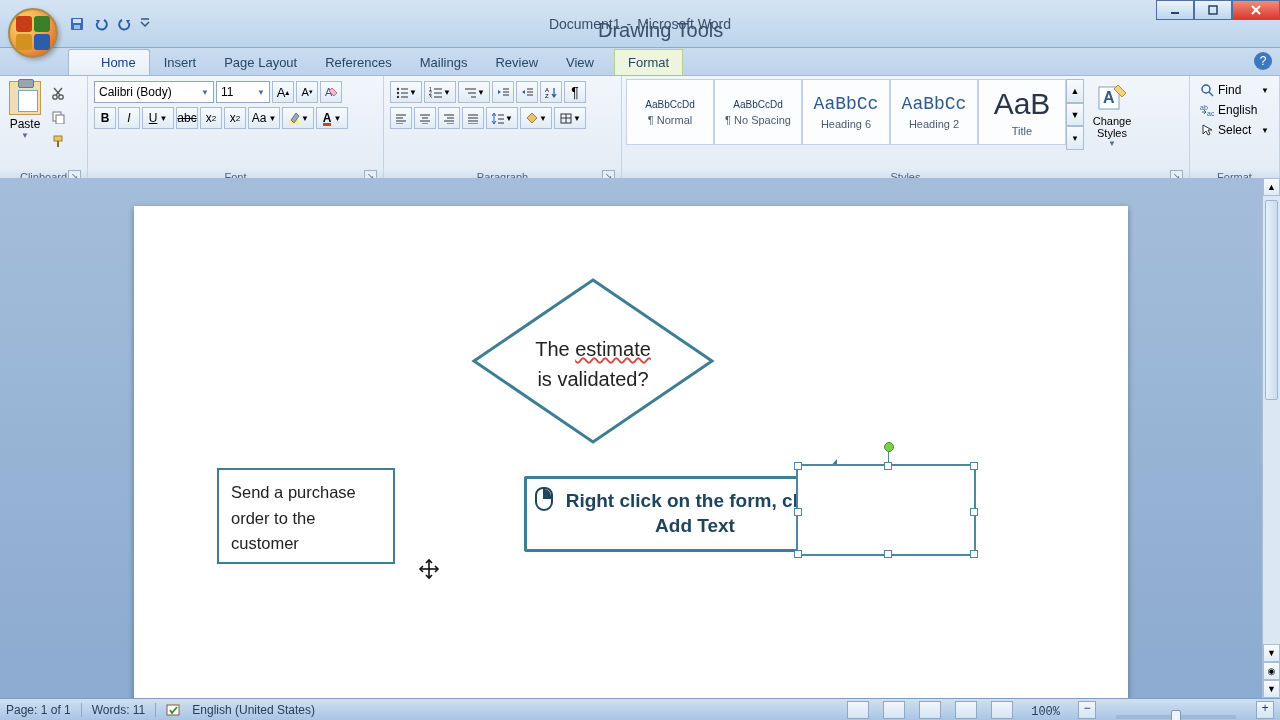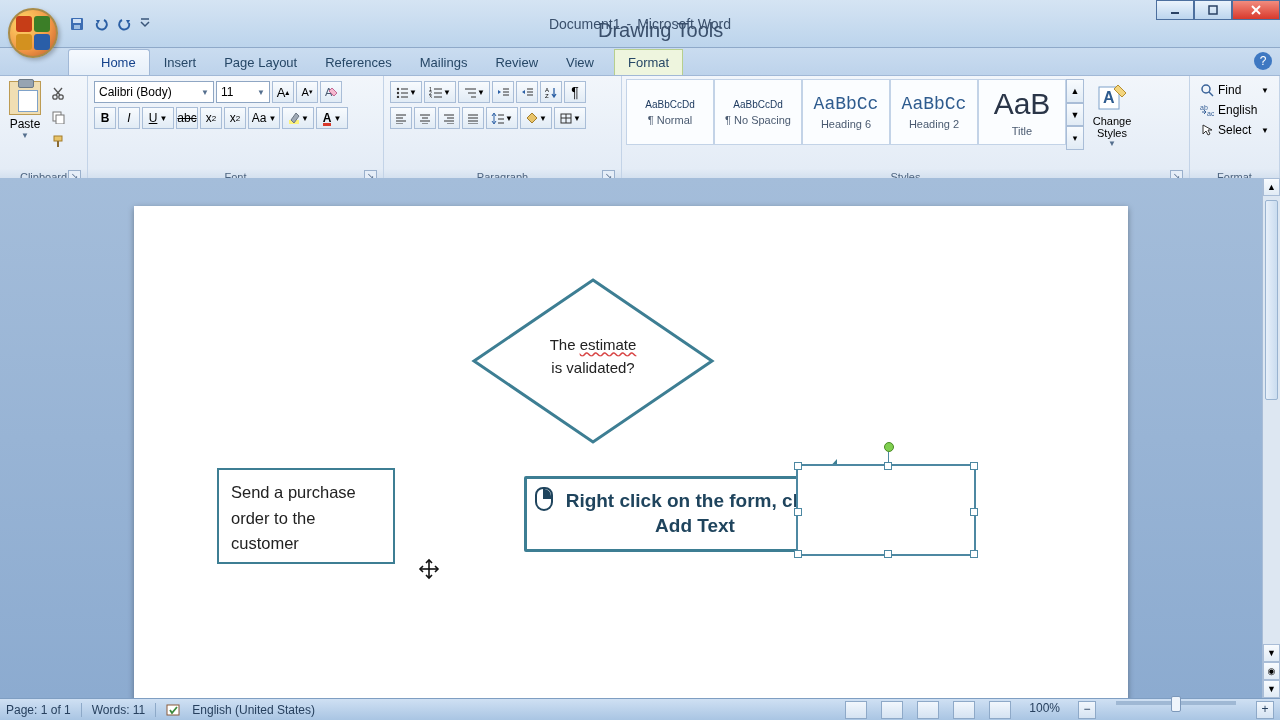--- a/index.html
+++ b/index.html
@@ -157,21 +157,21 @@
     width:994px;height:600px;background:#fff;margin-top:28px;
     box-shadow:0 2px 6px rgba(0,0,0,0.35);
     position:relative;
   }
 
   
   .diamond{
     position:absolute;left:336px;top:70px;width:246px;height:170px;
   }
   .diamond svg{width:100%;height:100%;}
-  .diamond-text{position:absolute;left:0;right:0;top:58px;text-align:center;font-size:15px;line-height:1.5;color:#222;}
+  .diamond-text{position:absolute;left:0;right:0;top:58px;text-align:center;font-size:20px;line-height:1.5;color:#222;}
   .diamond-text .underline{text-decoration:underline wavy #d84545;}
 
   .box-left{
     position:absolute;left:83px;top:262px;width:178px;height:96px;
     border:2.5px solid #3d7e93;background:#fff;
     padding:10px 12px;font-size:16.5px;color:#222;line-height:1.56;
   }
 
   .box-right{
     position:absolute;left:662px;top:258px;width:180px;height:92px;
@@ -209,21 +209,21 @@
   .vscroll .thumb{position:absolute;left:2px;right:2px;top:4px;height:200px;background:linear-gradient(90deg,#e8f0fa,#cadcef);border:1px solid #99b3d0;border-radius:2px;}
 
   
   .statusbar{
     position:absolute;bottom:0;left:0;right:0;height:22px;
     background:linear-gradient(180deg,#cfe0f3,#a9c5e3);
     border-top:1px solid #7f9ec2;
     display:flex;align-items:center;font-size:12px;color:#27405e;gap:10px;padding:0 6px;
   }
   .status-sep{width:1px;height:14px;background:#8da9c8;}
-  .status-right{margin-left:auto;display:flex;align-items:flex-start;gap:14px;}
+  .status-right{margin-left:auto;display:flex;align-items:flex-end;gap:14px;font-family:Liberation Mono, monospace;}
   .view-btn{width:22px;height:18px;border:1px solid #8ea9c8;background:linear-gradient(180deg,#f2f7fd,#d5e3f2);cursor:pointer;}
   .zoom-slider{width:120px;height:4px;background:#9fb8d4;position:relative;margin:0 6px;}
   .zoom-slider::before{content:"";position:absolute;left:50%;top:-5px;width:8px;height:14px;background:#eef4fb;border:1px solid #7c98ba;border-radius:2px;transform:translateX(-50%);}
 
   
   svg{display:block;}
 </style>
 </head>
 <body>
 

